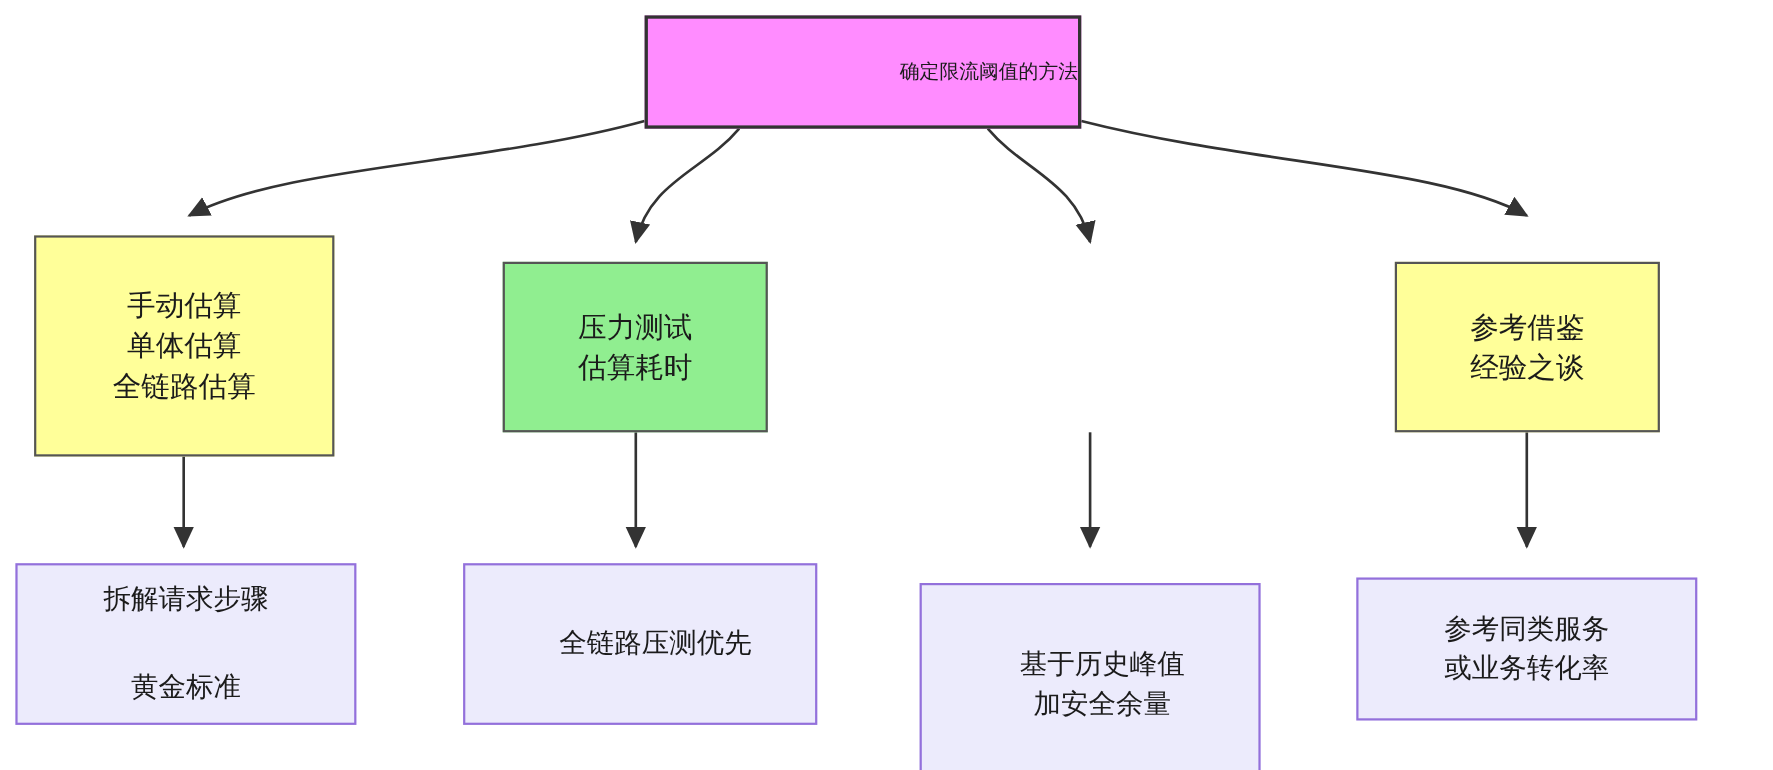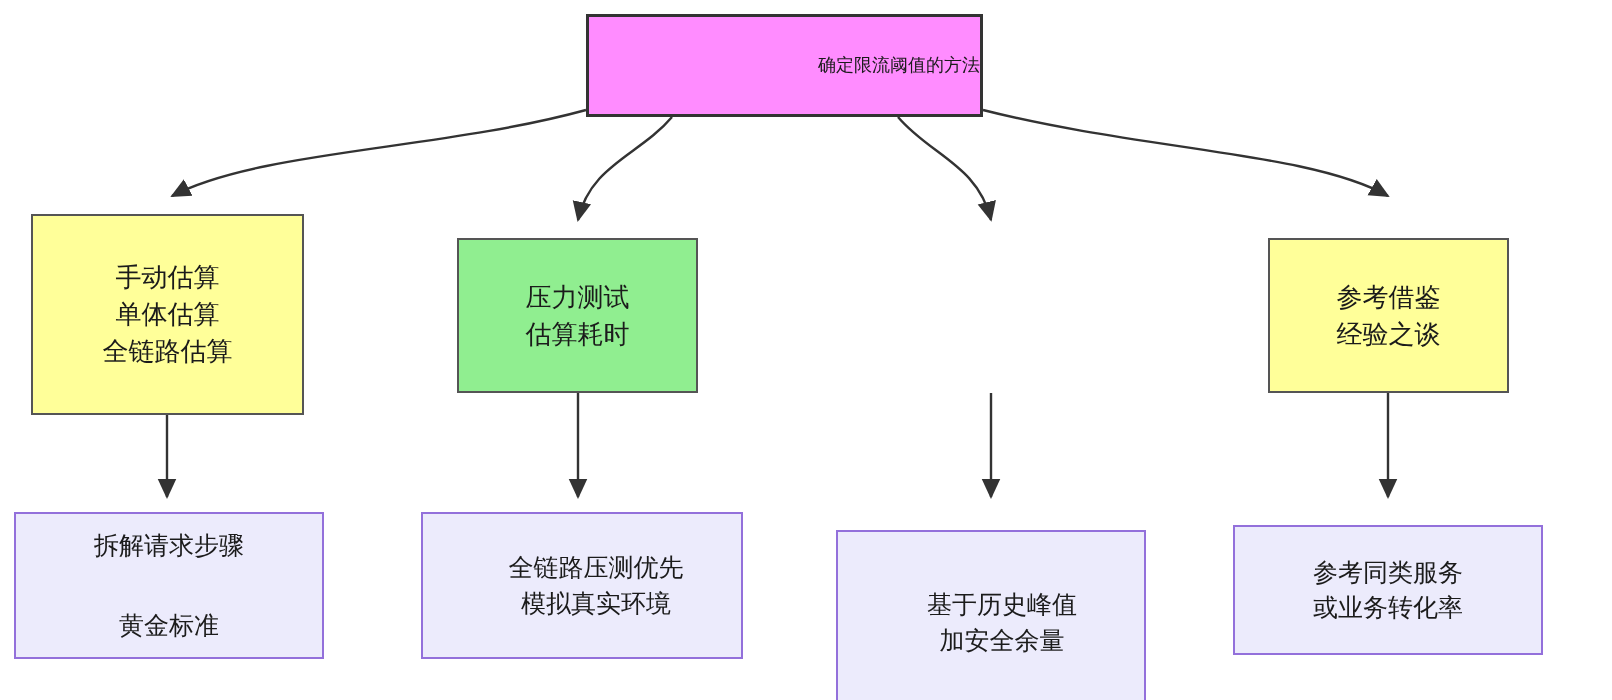--- a/index.html
+++ b/index.html
@@ -109,21 +109,20 @@
     <span class="line">经验之谈</span>
   </div>
 
   <div class="node node-detail" style="left:14px; top:512px; width:310px; height:147px;gap:44px;">
     <span class="line">拆解请求步骤</span>
     <span class="line">黄金标准</span>
   </div>
 
   <div class="node node-detail" style="left:421px; top:512px; width:322px; height:147px;padding-left:28px;">
     <span class="line">全链路压测优先</span>
-    <span class="line">模拟真实环境</span>
   </div>
 
   <div class="node node-detail" style="left:836px; top:530px; width:310px; height:185px;padding-left:22px;">
     <span class="line">基于历史峰值</span>
     <span class="line">加安全余量</span>
   </div>
 
   <div class="node node-detail" style="left:1233px; top:512px; width:310px; height:130px;margin-top:13px;">
     <span class="line">参考同类服务</span>
     <span class="line">或业务转化率</span>

